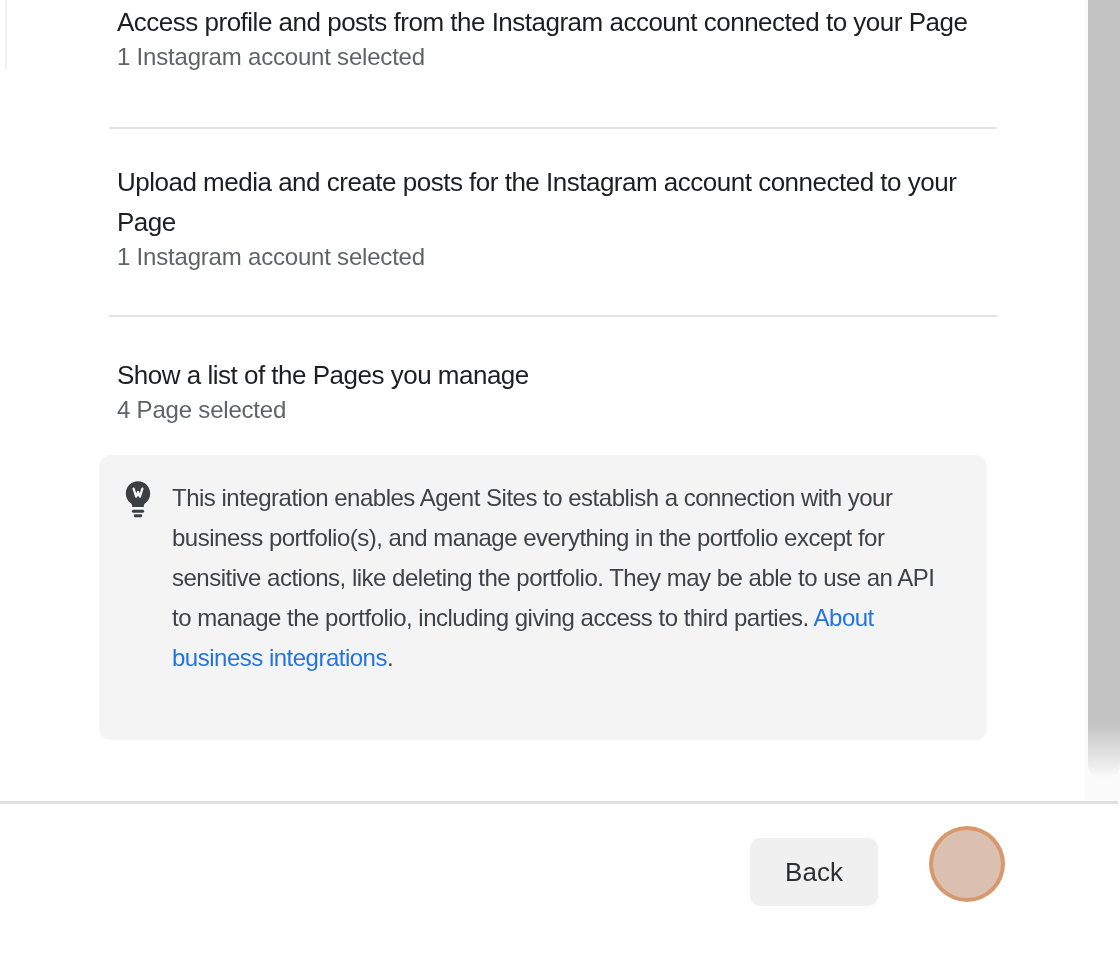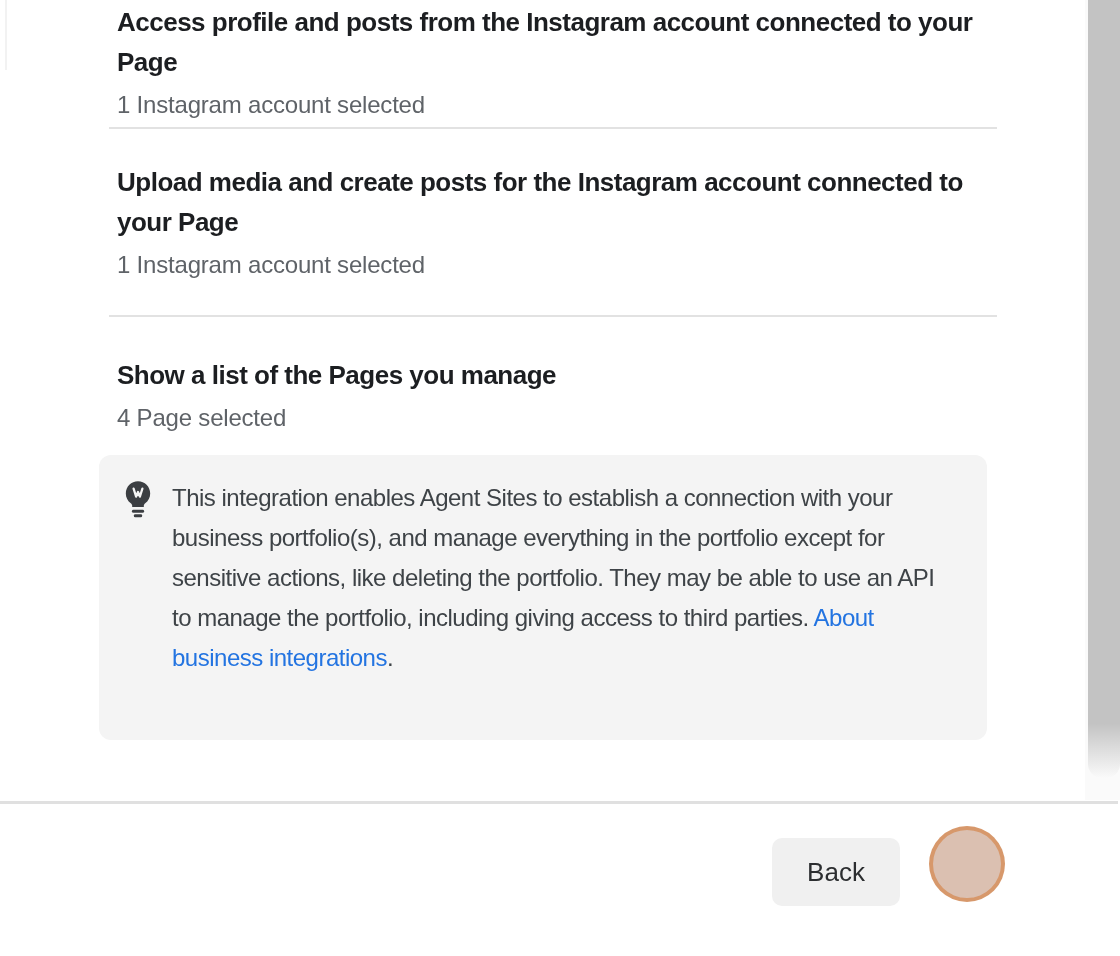--- a/index.html
+++ b/index.html
@@ -9,25 +9,25 @@
     width: 1120px; height: 956px; overflow: hidden;
   }
   .screen { position: relative; width: 1120px; height: 956px; background: #ffffff; overflow: hidden; }
 
   
   .edge-line { position: absolute; left: 5px; top: 0; width: 2px; height: 70px; background: rgba(0,0,0,0.05); }
 
   
   .perm-item { position: absolute; left: 117px; width: 880px; }
   .perm-item .title {
-    font-size: 26px; font-weight: 700; color: #1c1e21;
+    font-size: 26px; font-weight: 400; color: #1c1e21;
     line-height: 40px; letter-spacing: -0.5px;
   }
   .perm-item .subtitle {
-    font-size: 24px; color: #5f6368; line-height: 30px; margin-top: 8px; letter-spacing: -0.2px;
+    font-size: 24px; color: #5f6368; line-height: 30px; letter-spacing: -0.2px;
   }
   .item-1 { top: 2px; }
   .item-2 { top: 162px; }
   .item-3 { top: 355px; }
 
   .divider { position: absolute; left: 109px; width: 888px; height: 2px; background: #e2e2e2; }
   .divider-1 { top: 127px; }
   .divider-2 { top: 315px; }
 
   
@@ -46,21 +46,21 @@
   .footer-divider { position: absolute; left: 0; top: 801px; width: 1118px; height: 3px; background: #e0e0e0; }
   .footer-text {
     position: absolute; left: 99px; top: 857px; width: 620px;
     font-size: 25px; line-height: 30px; color: #3a3d40; letter-spacing: -0.3px;
   }
   .btn {
     position: absolute; top: 838px; height: 68px; border: none; border-radius: 10px;
     font-family: "Liberation Sans", "DejaVu Sans", sans-serif;
     font-size: 26px; cursor: pointer; display: flex; align-items: center; justify-content: center;
   }
-  .btn-back { left: 772px; width: 128px; background: #f0f0f0; color: #2c2e30; font-weight: 400; }
+  .btn-back { left: 750px; width: 128px; background: #f0f0f0; color: #2c2e30; font-weight: 400; }
   .btn-save { left: 897px; width: 120px; background: #1a55b4; color: #ffffff; font-weight: 700; }
 
   
   .click-ring {
     position: absolute; left: 929px; top: 826px; width: 76px; height: 76px;
     border-radius: 50%; border: 4px solid rgba(214,148,100,0.9);
     background: rgba(176,116,82,0.45); z-index: 5; pointer-events: none;
   }
 
   

